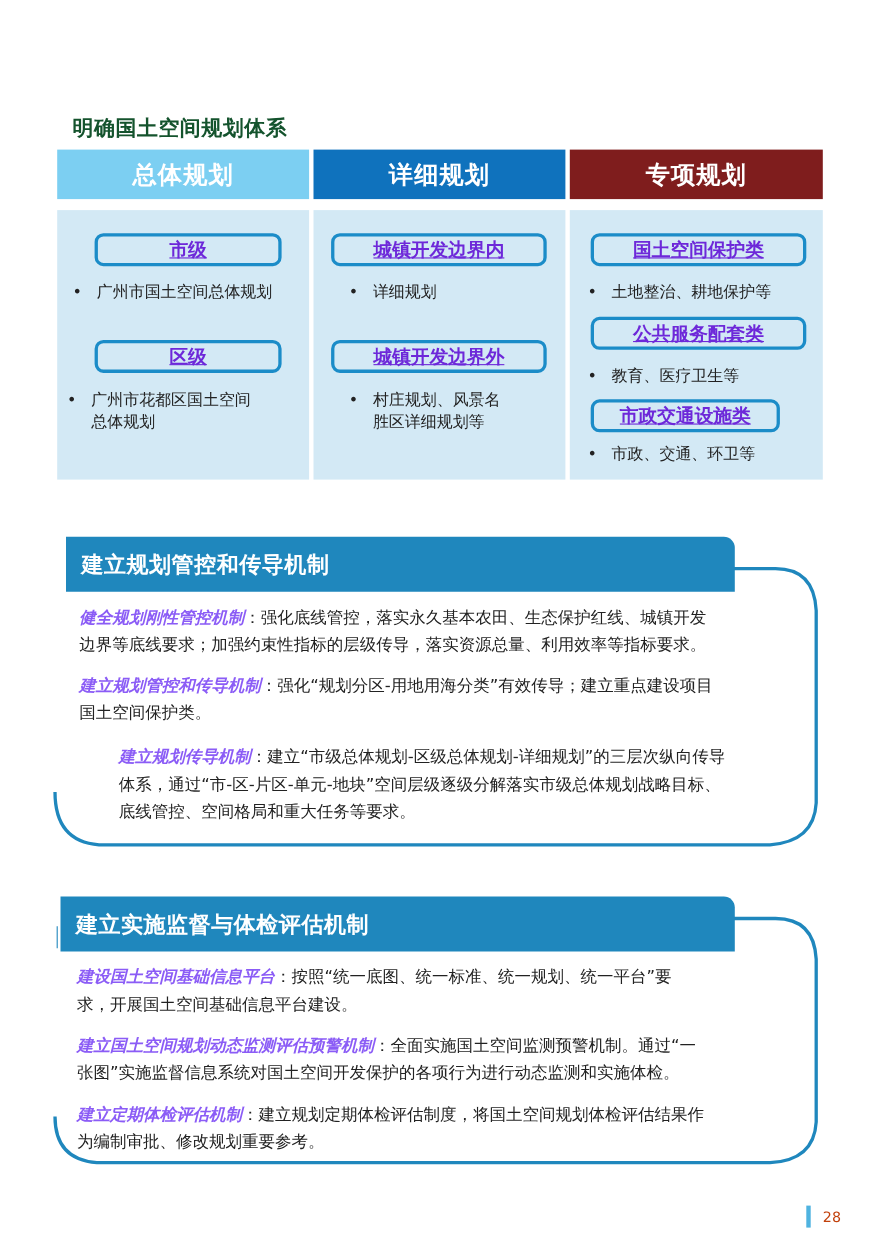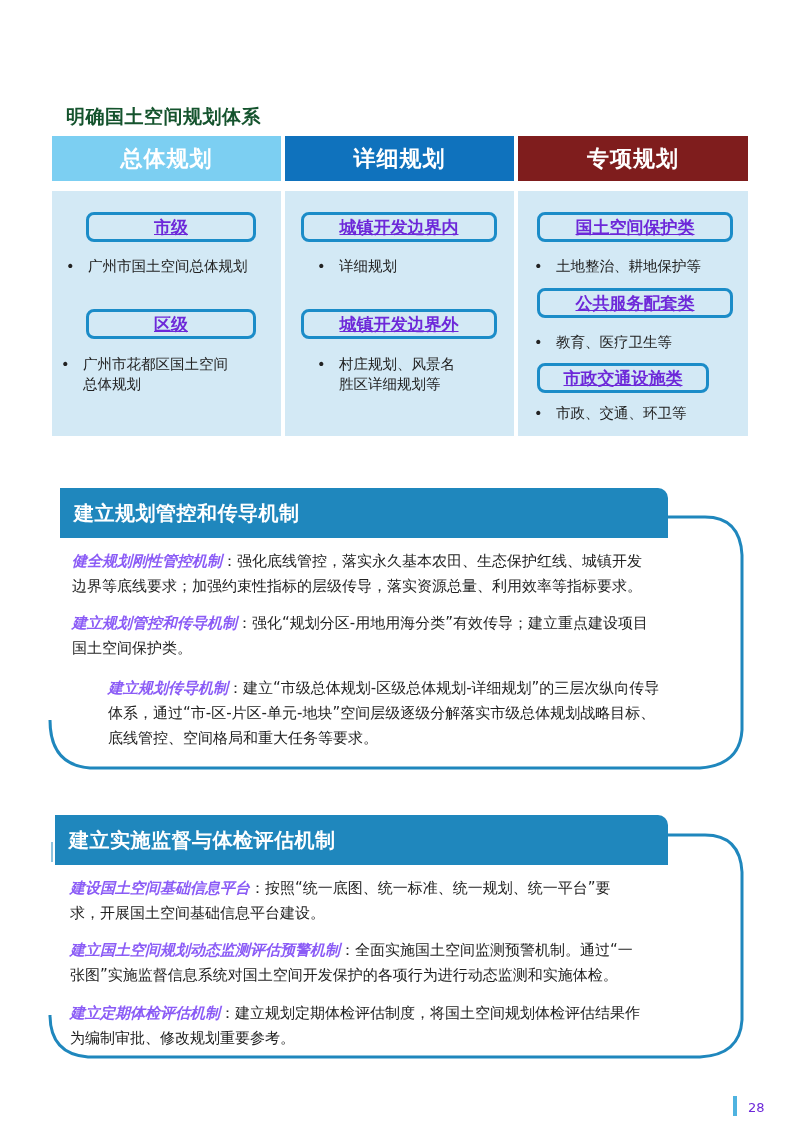--- a/index.html
+++ b/index.html
@@ -21,21 +21,21 @@
   .bullet .dot { position: absolute; left: -22px; top: 0; }
 
   .panel { position: absolute; }
   .panel .bar { position: absolute; background: #1f87bd; color: #fff; font-size: 20px; font-weight: bold;
                 display: flex; align-items: center; padding-left: 14px; box-sizing: border-box;
                 border-top-right-radius: 10px; letter-spacing: 0.5px; }
   .panel svg.frame { position: absolute; left: 0; top: 0; overflow: visible; }
   .para { position: absolute; font-size: 15px; line-height: 25px; color: #222; }
   .para .key { color: #8b5cf6; font-weight: bold; font-style: italic; }
 
-  .page-num { position: absolute; left: 748px; top: 1100px; font-size: 13px; color: #6d28d9; }
+  .page-num { position: absolute; left: 748px; top: 1100px; font-size: 13px; color: #c2410c; }
   .page-mark { position: absolute; left: 733px; top: 1096px; width: 4px; height: 20px; background: #4fb3e0; }
 </style>
 </head>
 <body>
 
 <div class="sec-title">明确国土空间规划体系</div>
 
 <div class="grid">
 
   <div class="col-head" style="left:0;width:229px;background:#7ccff2;">总体规划</div>

